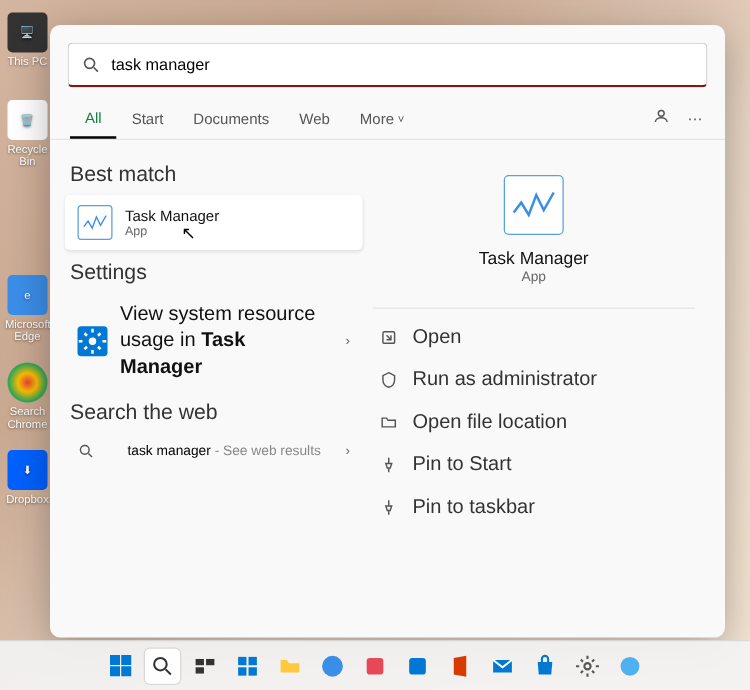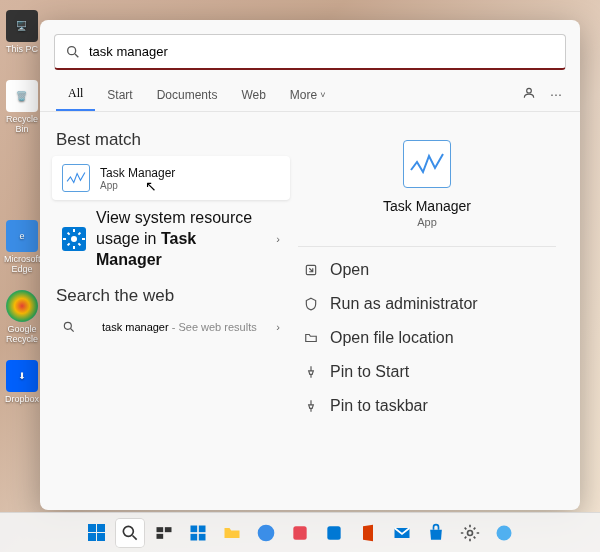--- a/index.html
+++ b/index.html
@@ -58,21 +58,21 @@
     .tabs-row {
       display: flex;
       align-items: center;
       padding: 0 16px;
       border-bottom: 1px solid #e5e5e5;
       height: 34px;
       font-size: 12px;
       color: #555;
     }
     .tab { padding: 0 12px; height:100%; display:flex; align-items:center; cursor:pointer; }
-    .tab.active { color:#000000; border-bottom: 2px solid #3b82f6; font-family: Liberation Serif, serif; }
+    .tab.active { color:#15803d; border-bottom: 2px solid #000000; }
     .tabs-spacer { flex:1; }
     .tabs-right { display:flex; gap: 14px; align-items:center; }
     .tabs-right svg { width:14px; height:14px; }
     .panel-body { flex:1; display:flex; }
     .left-col { width: 250px; padding: 10px 0 10px 12px; }
     .right-col { flex:1; padding: 20px 24px 10px 8px; }
     .section-label { font-size: 17px; font-weight:400; color:#333; padding: 8px 4px 6px; }
     .result-item {
       display:flex; align-items:center; gap:10px;
       padding: 8px 10px;
@@ -125,21 +125,21 @@
 <div class="desktop-icon di2">
   <div class="icon-box">🗑️</div>
   <div>Recycle Bin</div>
 </div>
 <div class="desktop-icon di4">
   <div class="icon-box" style="color:#fff">e</div>
   <div>Microsoft Edge</div>
 </div>
 <div class="desktop-icon di5">
   <div class="icon-box"></div>
-  <div>Google Recycle</div>
+  <div>Search Chrome</div>
 </div>
 <div class="desktop-icon di6">
   <div class="icon-box" style="color:#fff">⬇</div>
   <div>Dropbox</div>
 </div>
 
 <div class="search-panel">
 
   <div class="search-bar">
     <svg viewBox="0 0 24 24" fill="none" stroke="#555" stroke-width="2">
@@ -176,20 +176,21 @@
           <svg viewBox="0 0 36 28">
               <polyline points="2,20 8,12 14,22 20,6 26,18 34,4" fill="none" stroke="#3b8ee8" stroke-width="2"></polyline>
             </svg>
         </div>
         <div class="result-text">
           <div class="title">Task Manager</div>
           <div class="sub">App</div>
         </div>
       </div>
 
+      <div class="section-label">Settings</div>
       <div class="settings-item">
         <div class="settings-icon">
           <svg viewBox="0 0 24 24" fill="#fff">
               <circle cx="12" cy="12" r="3"></circle>
               <path d="M12 2v3M12 19v3M4 12H1M23 12h-3M5.6 5.6l2 2M16.4 16.4l2 2M5.6 18.4l2-2M16.4 7.6l2-2" stroke="#fff" stroke-width="2"></path>
             </svg>
         </div>
         <div class="settings-text">
           <span>View system resource usage in</span>
           <b>Task Manager</b>

